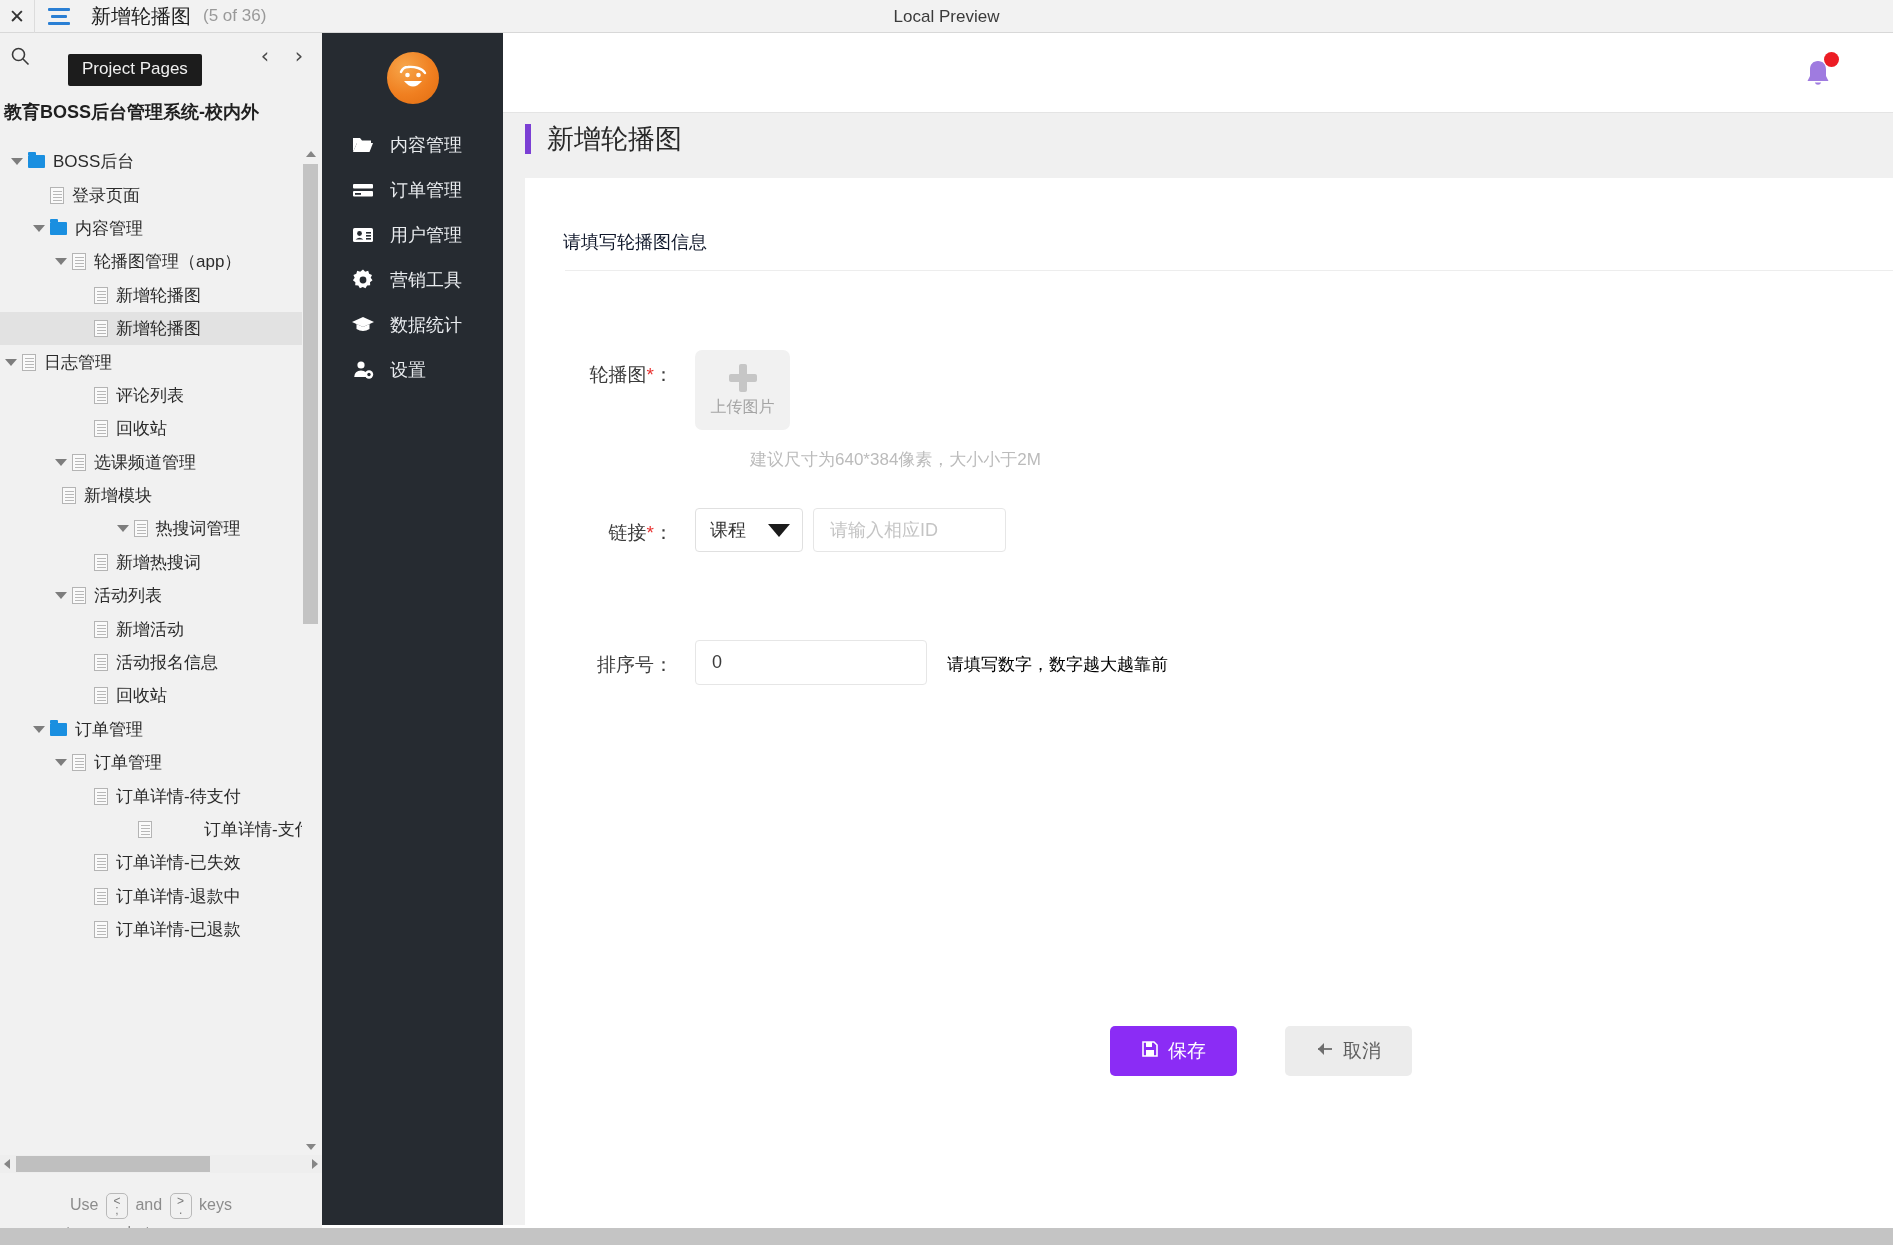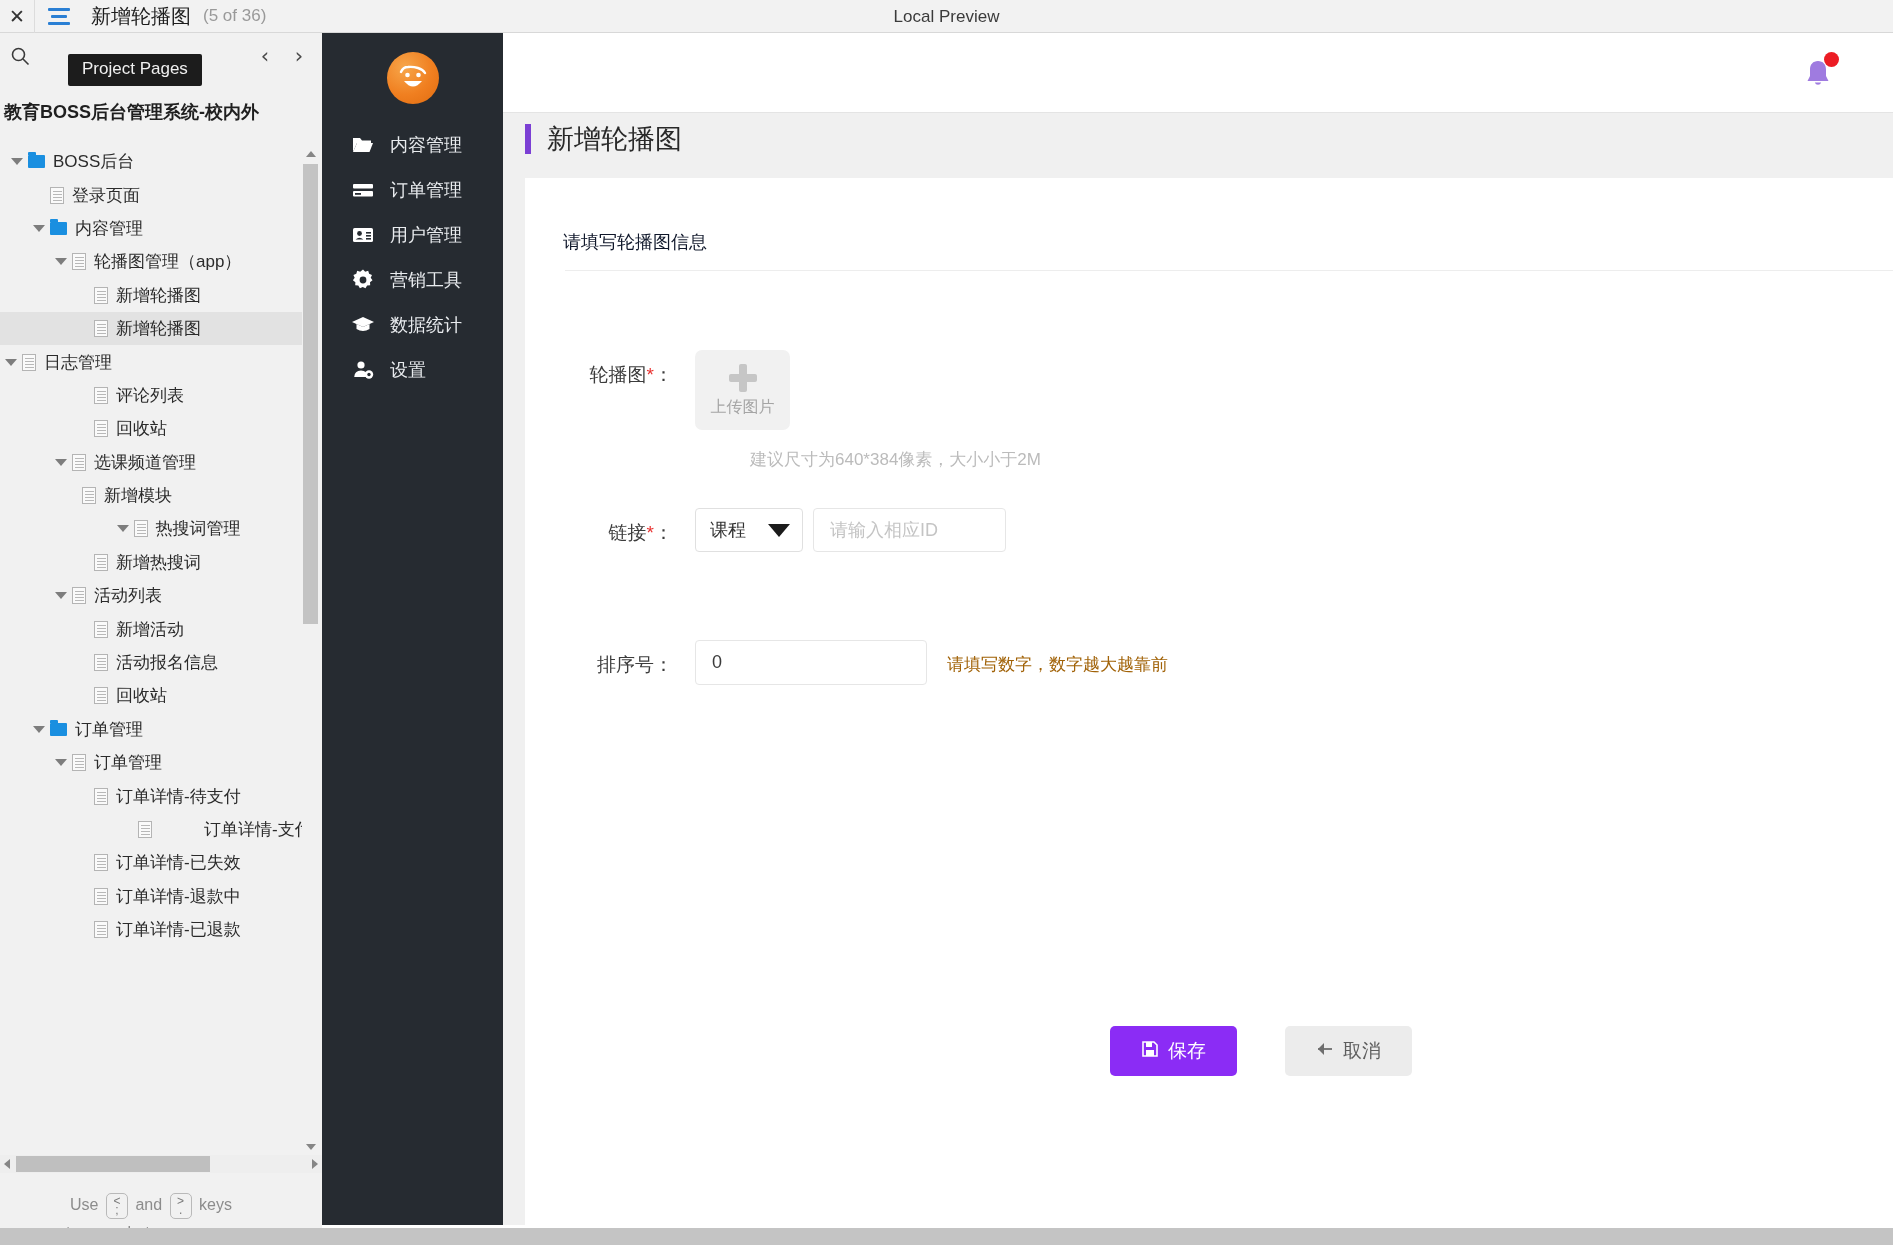--- a/index.html
+++ b/index.html
@@ -239,21 +239,21 @@
     margin-left: 10px; display: flex; align-items: center; padding-left: 16px;
     font-size: 18px; color: #c4c4c4; cursor: text;
   }
 
   #row-sort { left: 28px; top: 462px; }
   #sort-input {
     width: 232px; height: 45px; background: #ffffff; border: 1px solid #e6e6e6; border-radius: 4px;
     margin-left: 22px; display: flex; align-items: center; padding-left: 16px;
     font-size: 18px; color: #3b3b3b; cursor: text;
   }
-  #sort-hint { font-size: 17px; color: #a16207; margin-left: 20px; padding-top: 13px; white-space: nowrap; }
+  #sort-hint { font-size: 17px; color: #000000; margin-left: 20px; padding-top: 13px; white-space: nowrap; }
 
   #btn-row { position: absolute; left: 585px; top: 848px; display: flex; gap: 48px; }
   #save-btn {
     width: 127px; height: 50px; background: #8b2cf5; border-radius: 5px; border: none;
     color: #ffffff; font-size: 19px; display: flex; align-items: center; justify-content: center;
     gap: 9px; cursor: pointer; font-family: inherit;
   }
   #cancel-btn {
     width: 127px; height: 50px; background: #ececec; border-radius: 5px; border: none;
     color: #5e5e5e; font-size: 19px; display: flex; align-items: center; justify-content: center;
@@ -354,21 +354,21 @@
         <div class="page-ic"></div>
         <span class="tlabel">回收站</span>
       </div>
       <div class="tnode" style="padding-left: 50px;">
         <div class="tw">
           <div class="caret"></div>
         </div>
         <div class="page-ic"></div>
         <span class="tlabel">选课频道管理</span>
       </div>
-      <div class="tnode" style="padding-left: 60px;">
+      <div class="tnode" style="padding-left: 40px;">
         <div class="tw"></div>
         <div class="page-ic"></div>
         <span class="tlabel">新增模块</span>
       </div>
       <div class="tnode" style="padding-left: 50px; justify-content: center;">
         <div class="tw">
           <div class="caret"></div>
         </div>
         <div class="page-ic"></div>
         <span class="tlabel">热搜词管理</span>

